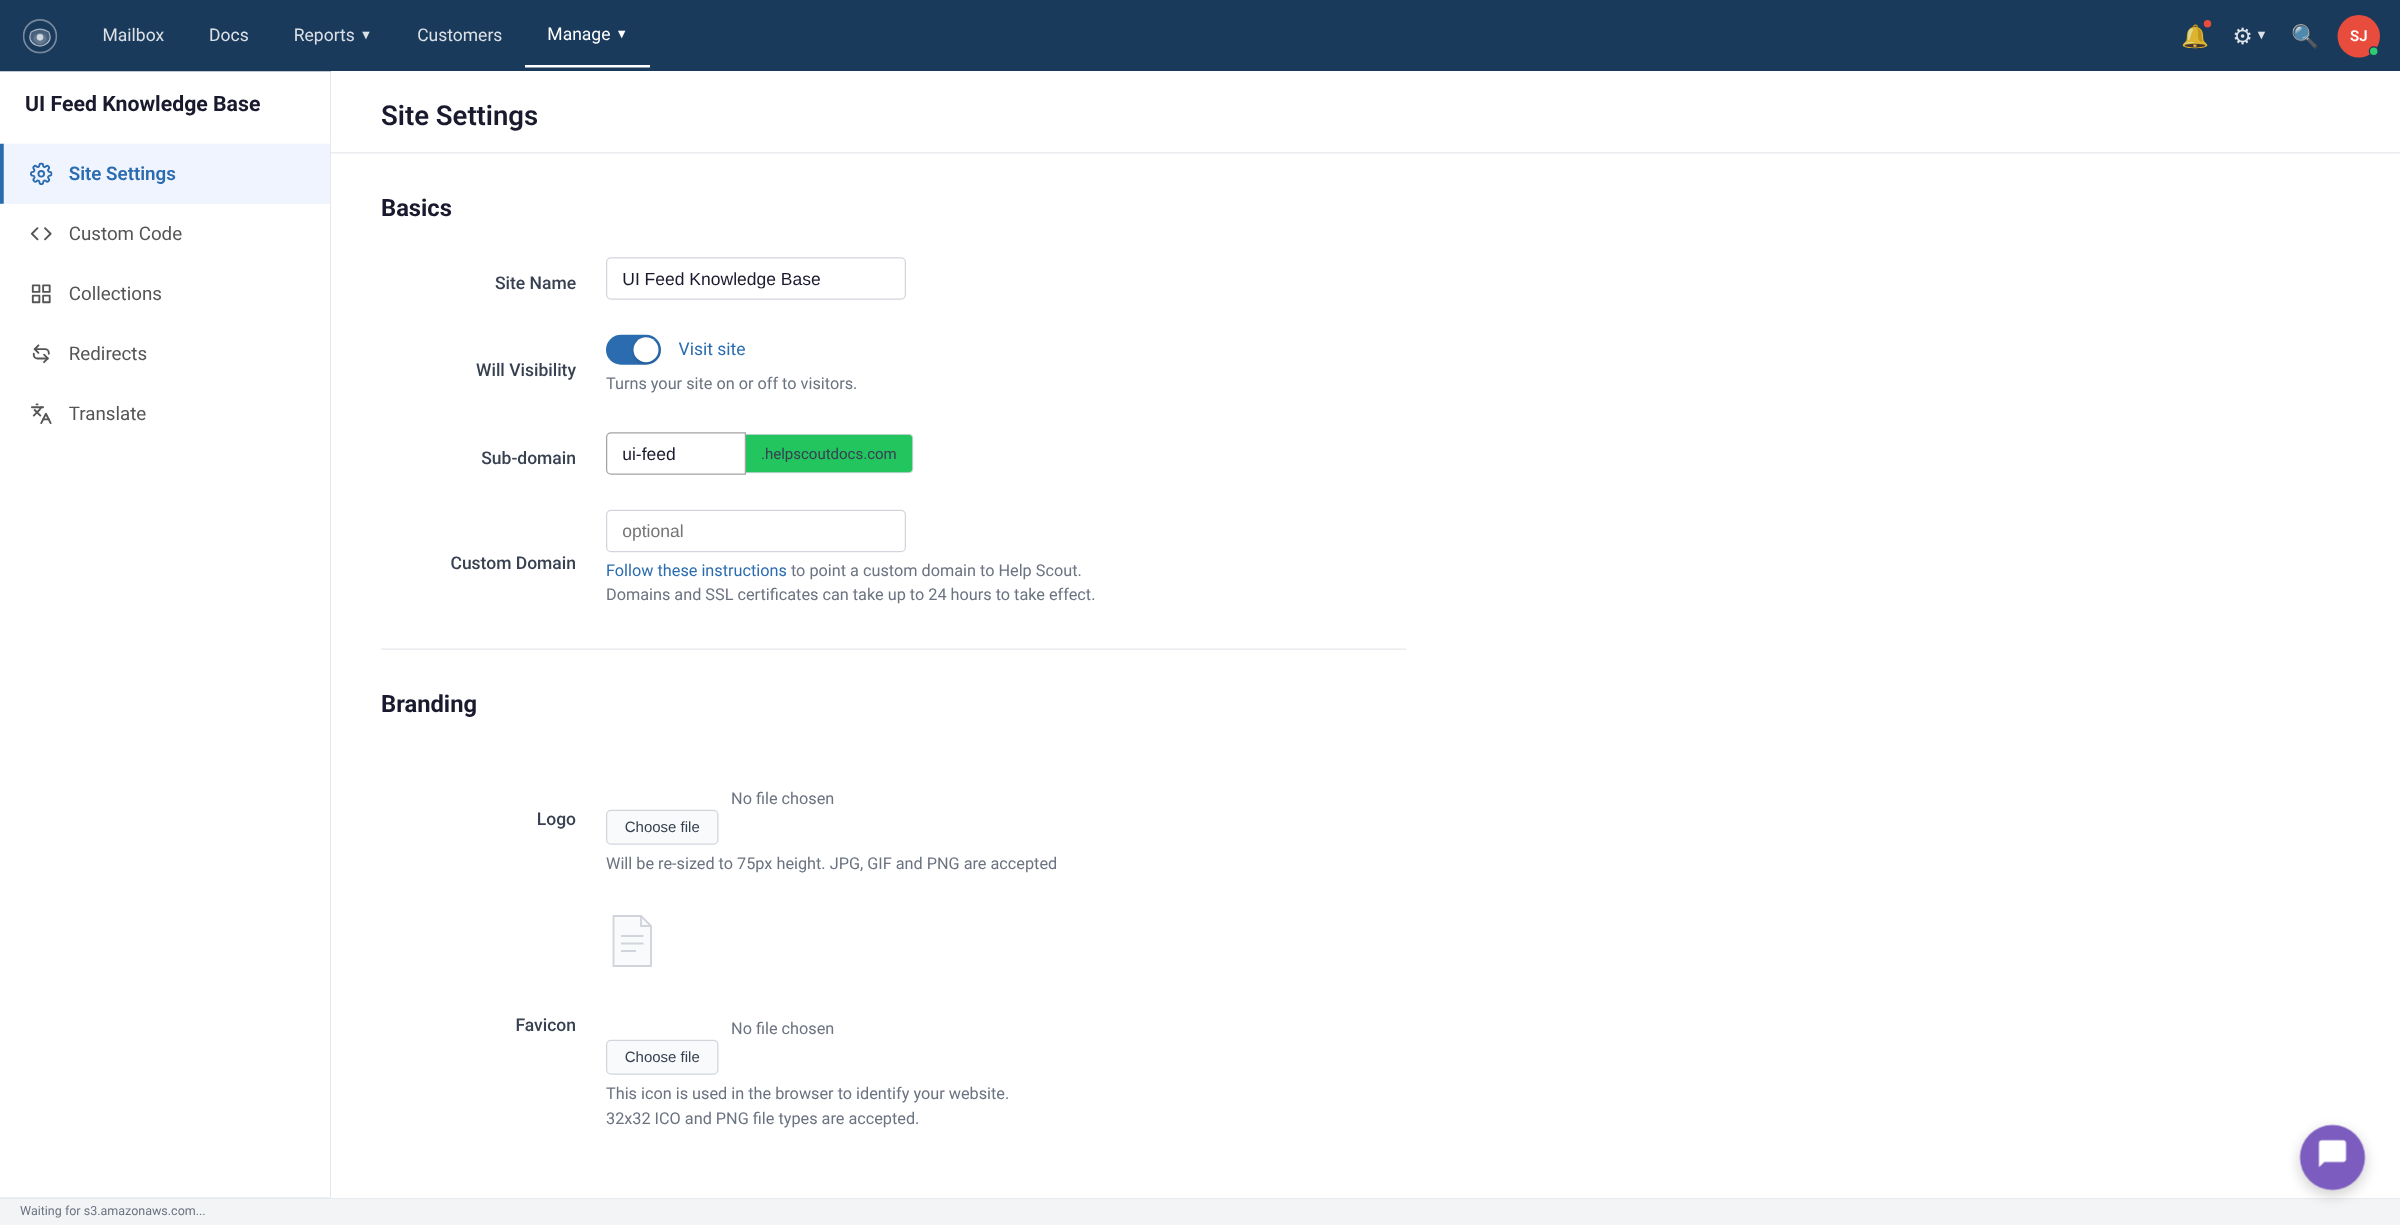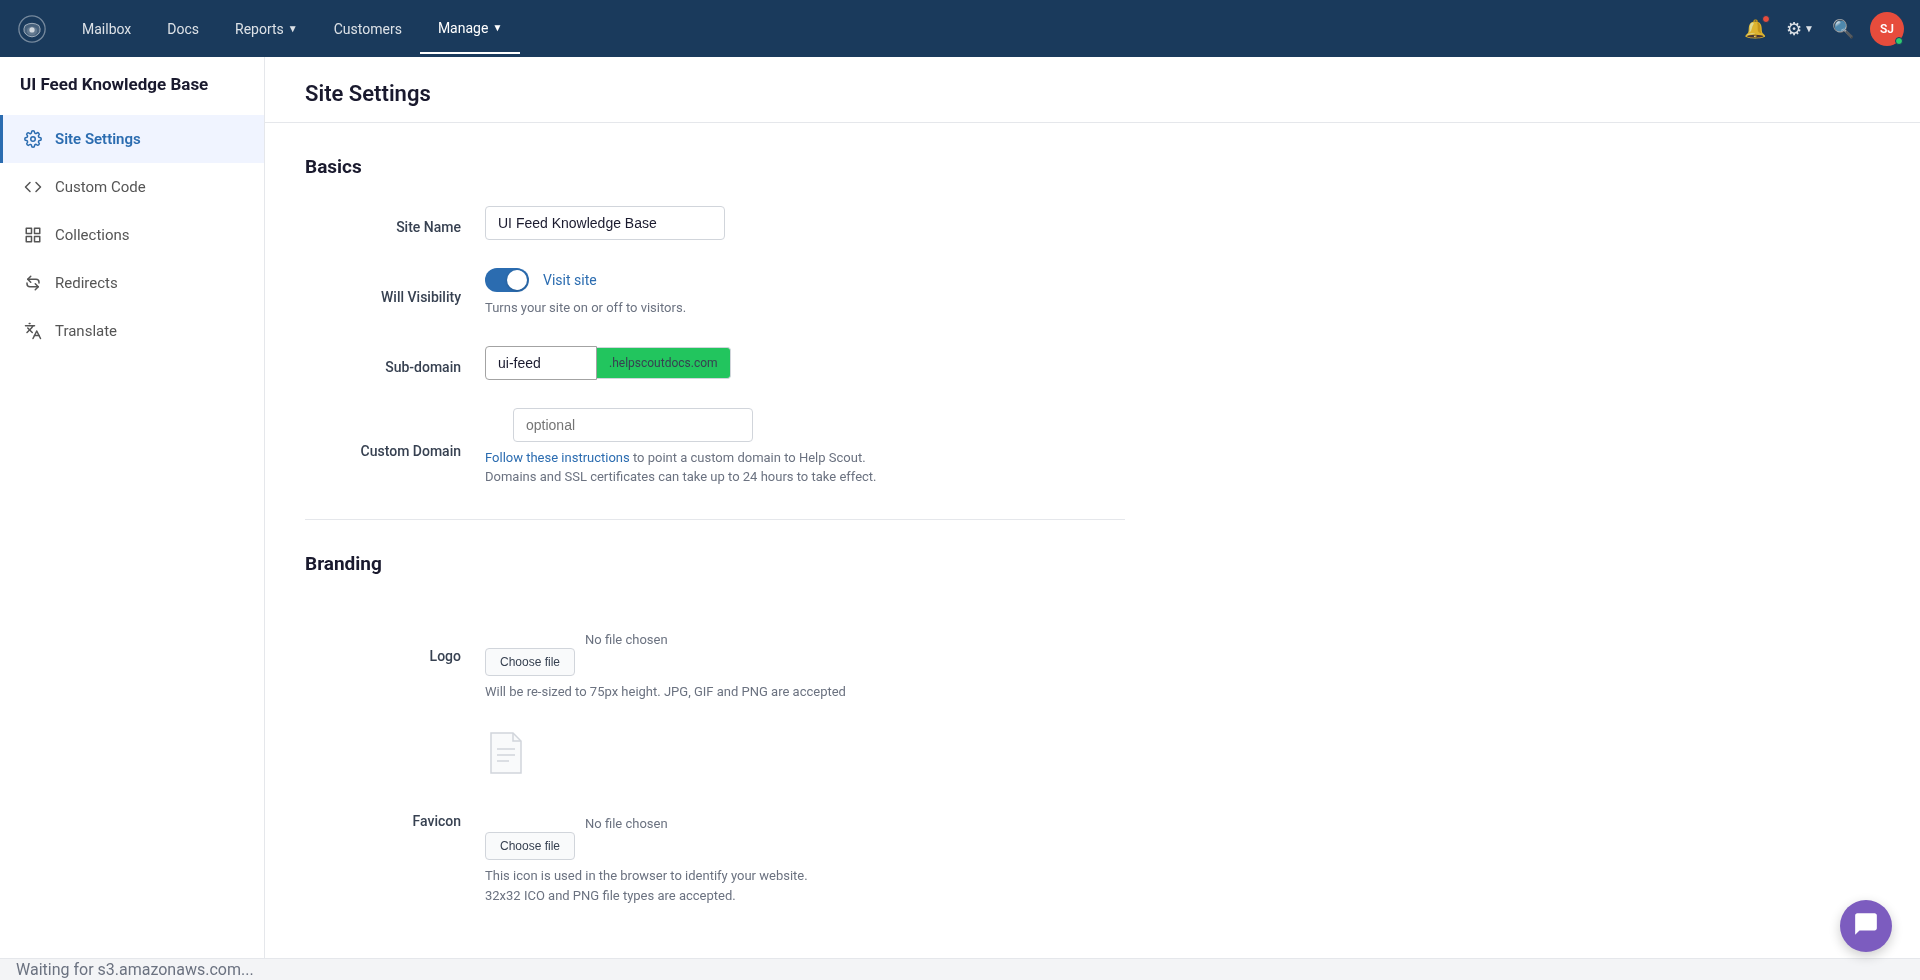--- a/index.html
+++ b/index.html
@@ -202,21 +202,21 @@
     .form-input {
       border: 1px solid #d1d5db;
       border-radius: 4px;
       padding: 8px 12px;
       font-size: 14px;
       color: #1a1a2e;
       width: 240px;
       background: #fff;
       outline: none;
     }
-    .form-input.optional { color: #aaa; margin-left: 28px; }
+    .form-input.optional { color: #aaa; }
 
     .subdomain-wrap {
       display: flex;
       align-items: center;
       gap: 0;
     }
     .subdomain-input {
       border: 1px solid #a3a3a3;
       border-radius: 4px 0 0 4px;
       padding: 8px 12px;
@@ -320,21 +320,21 @@
     }
 
     
     .status-bar {
       height: 22px;
       background: #f3f4f6;
       border-top: 1px solid #e5e7eb;
       display: flex;
       align-items: center;
       padding: 0 16px;
-      font-size: 16px;
+      font-size: 10px;
       color: #6b7280;
       flex-shrink: 0;
     }
 
     
     .chat-bubble {
       position: fixed;
       bottom: 28px;
       right: 28px;
       width: 52px;

